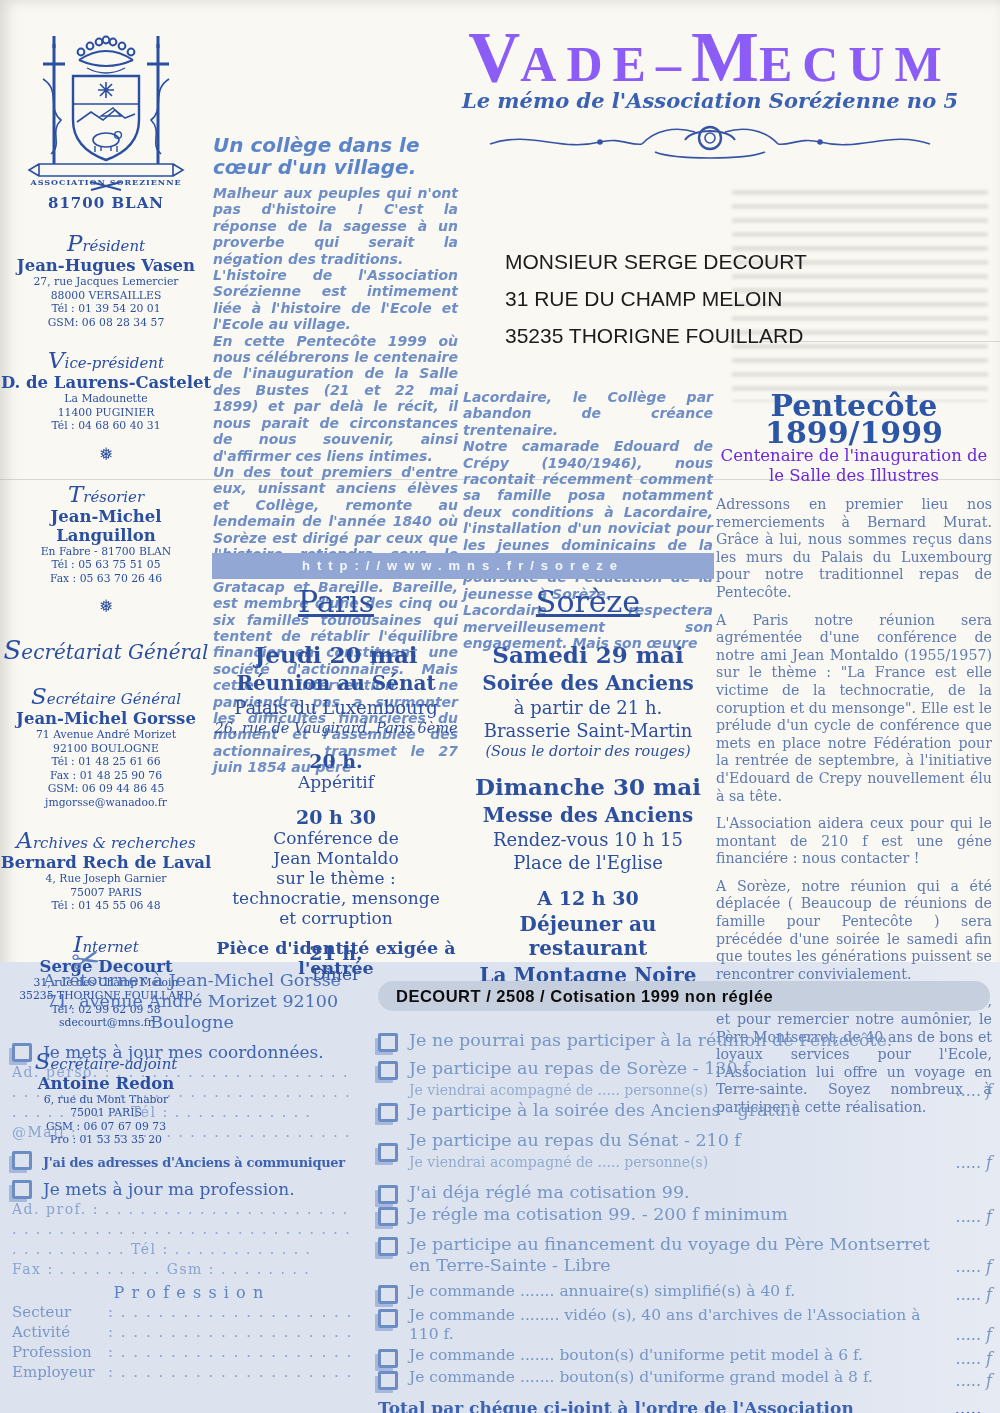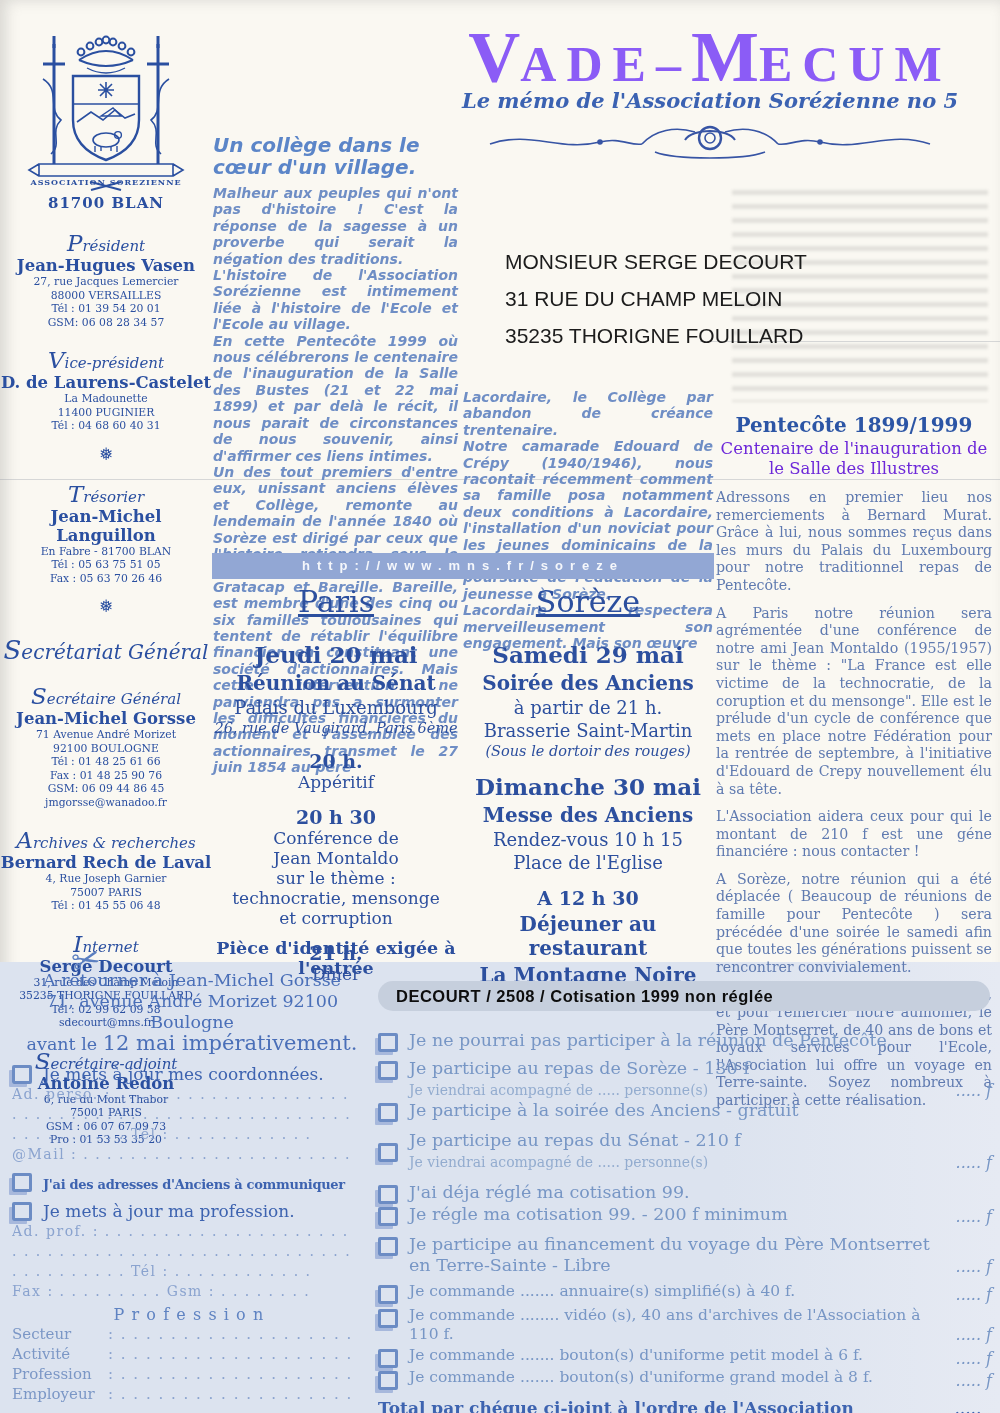--- a/index.html
+++ b/index.html
@@ -62,21 +62,21 @@
   .prog .date{font-size:23px;font-weight:bold;margin-top:14px;}
   .prog .ev{font-size:20px;font-weight:bold;margin-top:3px;}
   .prog .ln{font-size:18px;margin-top:2px;}
   .prog .it{font-style:italic;font-size:14.5px;margin-top:2px;}
   .prog .tm{font-size:19px;font-weight:bold;margin-top:14px;}
   .prog .lbl{font-size:17px;}
   .prog-footer{position:absolute;left:212px;top:938px;width:248px;text-align:center;
                font-weight:bold;font-size:17.5px;color:#2c4f9e;}
   
   .pcol{position:absolute;left:716px;top:392px;width:276px;}
-  .pcol .ph{font-size:20px;font-weight:bold;text-align:center;color:#2c55a5;line-height:27px;margin-top:20px;}
+  .pcol .ph{font-size:30px;font-weight:bold;text-align:center;color:#2c55a5;line-height:27px;}
   .pcol .ps{font-size:16.5px;text-align:center;color:#6d28d9;line-height:20px;}
   .pcol p{margin:10px 0 0 0;font-size:14.2px;line-height:17.6px;color:#5f7ab0;
           text-align:justify;}
   
   .scissors{position:absolute;left:72px;top:940px;font-size:34px;color:#5b7fc0;
             transform:rotate(-14deg);}
   
   .cb{display:inline-block;width:14px;height:13px;border:3px solid #6c8cc4;
       border-radius:2px;box-shadow:-4px 4px 0 -1px #a7b8dc;flex:0 0 auto;
       margin-right:11px;}
@@ -321,21 +321,20 @@
     <p>L'Association aidera ceux pour qui le montant de 210 f est une géne financiére : nous contacter !</p>
     <p>A Sorèze, notre réunion qui a été déplacée ( Beaucoup de réunions de famille pour Pentecôte ) sera précédée d'une soirée le samedi afin que toutes les générations puissent se rencontrer convivialement.</p>
     <p>En cette veille du jubilé de l'an 2000, et pour remercier notre aumônier, le Père Montserret, de 40 ans de bons et loyaux services pour l'Ecole, l'Association lui offre un voyage en Terre-sainte. Soyez nombreux à participer à cette réalisation.</p>
   </div>
 
   <div class="scissors">✂</div>
 
   <div class="fleft">
     <div class="ret">A retourner à Jean-Michel Gorsse</div>
     <div class="ret">71, avenue André Morizet  92100 Boulogne</div>
-    <div class="ret"><span>avant le </span><span class="ret-em">12 mai impérativement.</span></div>
 
     <div class="fl-cb">
         <span class="cb"></span>
         <span>Je mets à jour mes coordonnées.</span>
       </div>
     <div class="dotline">Ad. perso. : . . . . . . . . . . . . . . . . . . . .</div>
     <div class="dotline">. . . . . . . . . . . . . . . . . . . . . . . . . . . . .</div>
     <div class="dotline">. . . . . . . . . .   Tél :   . . . . . . . . . . . .</div>
     <div class="dotline">@Mail : . . . . . . . . . . . . . . . . . . . . . . .</div>
 

